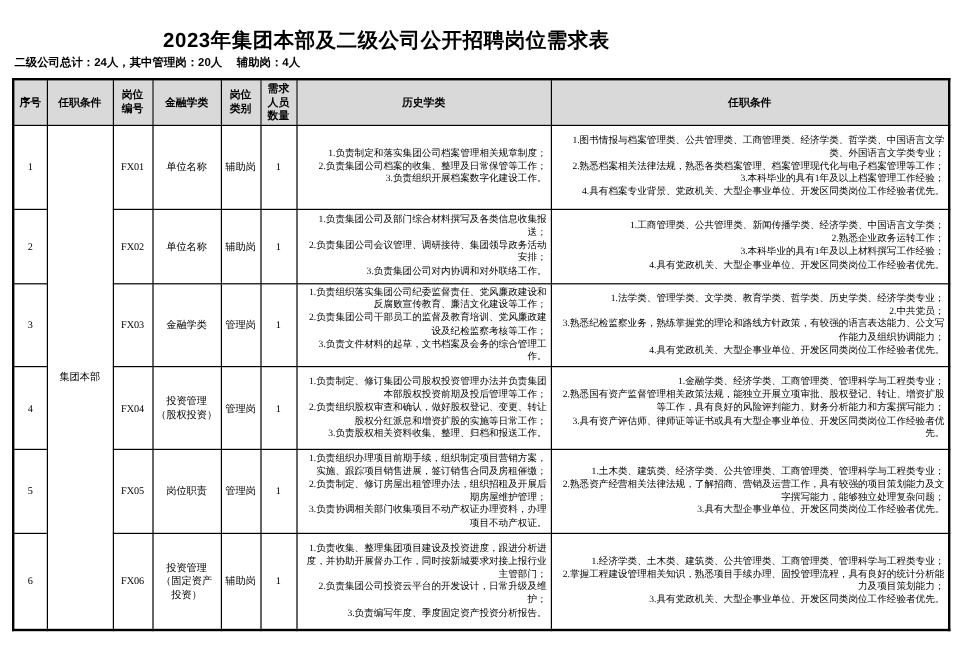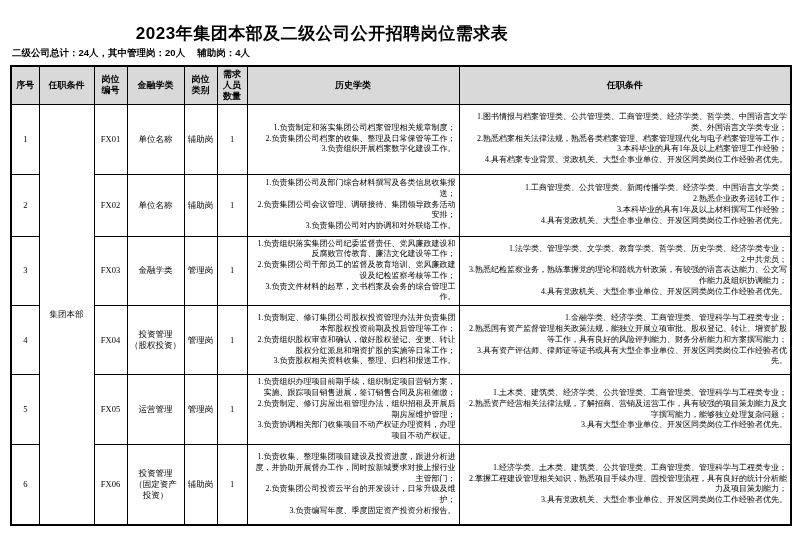--- a/index.html
+++ b/index.html
@@ -135,21 +135,21 @@
         <td class="t">1.负责制定、修订集团公司股权投资管理办法并负责集团本部股权投资前期及投后管理等工作；
 2.负责组织股权审查和确认，做好股权登记、变更、转让股权分红派息和增资扩股的实施等日常工作；
 3.负责股权相关资料收集、整理、归档和报送工作。</td>
         <td class="t">1.金融学类、经济学类、工商管理类、管理科学与工程类专业；
 2.熟悉国有资产监督管理相关政策法规，能独立开展立项审批、股权登记、转让、增资扩股等工作，具有良好的风险评判能力、财务分析能力和方案撰写能力；
 3.具有资产评估师、律师证等证书或具有大型企事业单位、开发区同类岗位工作经验者优先。</td>
       </tr>
       <tr style="height:66px">
         <td class="c">5</td>
         <td class="c">FX05</td>
-        <td class="c">运营管理</td>
+        <td class="c">岗位职责</td>
         <td class="c">管理岗</td>
         <td class="c">1</td>
         <td class="t">1.负责组织办理项目前期手续，组织制定项目营销方案，实施、跟踪项目销售进展，签订销售合同及房租催缴；
 2.负责制定、修订房屋出租管理办法，组织招租及开展后期房屋维护管理；
 3.负责协调相关部门收集项目不动产权证办理资料，办理项目不动产权证。</td>
         <td class="t">1.土木类、建筑类、经济学类、公共管理类、工商管理类、管理科学与工程类专业；
 2.熟悉资产经营相关法律法规，了解招商、营销及运营工作，具有较强的项目策划能力及文字撰写能力，能够独立处理复杂问题；
 3.具有大型企事业单位、开发区同类岗位工作经验者优先。</td>
       </tr>
       <tr style="height:80px">

